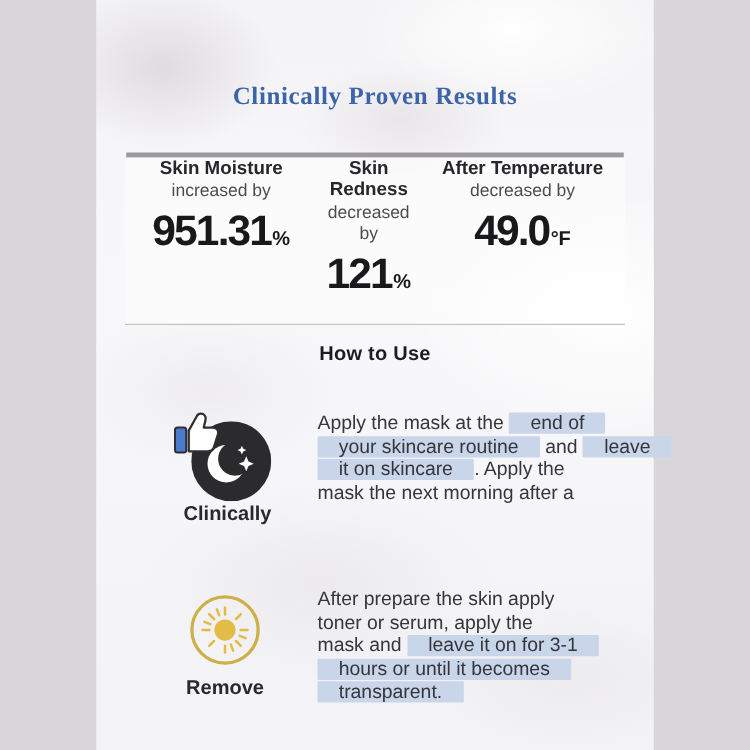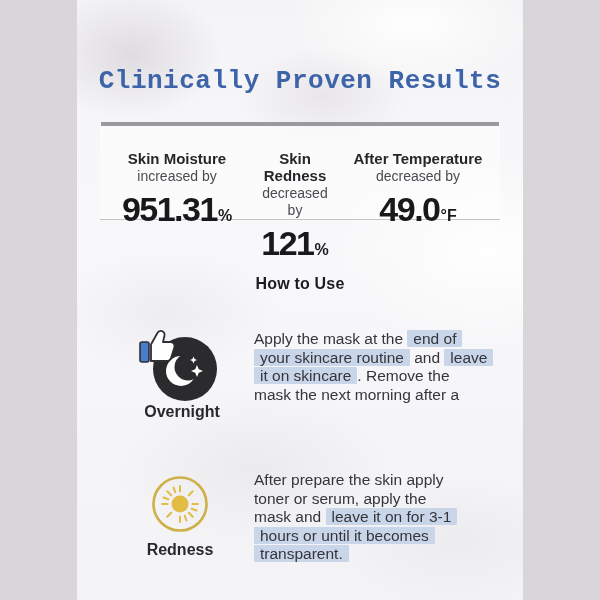--- a/index.html
+++ b/index.html
@@ -18,34 +18,34 @@
       radial-gradient(ellipse 120px 70px at 55% 16%, rgba(223,220,224,.6), rgba(223,220,224,0) 70%),
       radial-gradient(ellipse 230px 140px at 92% 42%, rgba(255,255,255,.95), rgba(255,255,255,0) 70%),
       radial-gradient(ellipse 160px 90px at 20% 52%, rgba(231,229,232,.55), rgba(231,229,232,0) 70%),
       radial-gradient(ellipse 200px 110px at 40% 78%, rgba(228,226,229,.55), rgba(228,226,229,0) 70%),
       radial-gradient(ellipse 180px 90px at 85% 90%, rgba(232,230,233,.6), rgba(232,230,233,0) 70%),
       linear-gradient(180deg,#f4f3f5 0%,#f8f7f9 40%,#f3f2f4 100%);
   }
   .title{
     position:absolute;left:0;top:66px;width:100%;
     text-align:center;
-    font-family:Liberation Mono, monospace;
-    font-weight:bold;font-size:26px;color:#3d64a9;
+    font-family:Liberation Serif, serif;
+    font-weight:bold;font-size:20px;color:#3d64a9;
     letter-spacing:.5px;
   }
   .divider{
     position:absolute;left:24px;top:122px;width:398px;height:4px;
     background:#9b999b;
   }
   .stats-panel{
-    position:absolute;left:23px;top:126px;width:400px;height:94px;
+    position:absolute;left:23px;top:126px;width:400px;height:134px;
     background:rgba(255,255,255,.55);
     border-bottom:1px solid #c5c3c4;
     display:grid;grid-template-columns:38.5% 20.5% 41%;
-    box-sizing:border-box;padding-top:24px;
+    box-sizing:border-box;
   }
   .stat{ text-align:center; }
   .stat-label{font-size:15px;font-weight:bold;color:#27272b;line-height:17px;}
   .stat-change{font-size:14px;color:#4b4b51;line-height:17px;margin-top:1px;}
   .stat-value{
     margin-top:7px;font-size:34px;font-weight:bold;color:#19191c;
     letter-spacing:-1.5px;line-height:34px;white-space:nowrap;
   }
   .stat-unit{font-size:16px;font-weight:bold;letter-spacing:0;margin-left:1px;}
   .howto-title{
@@ -60,21 +60,21 @@
   .thumb{position:absolute;left:6px;top:0;}
   .step-label{font-size:16px;font-weight:bold;color:#29292d;margin-top:1px;}
   .day-ring{margin:5px auto 3px;}
   .step-text{
     position:absolute;width:250px;
     font-size:15.5px;line-height:18.6px;color:#35353c;
     white-space:nowrap;
   }
   .step-text.overnight{left:177px;top:330px;}
   .step-text.daytime{left:177px;top:471px;}
-  .hl{background:#c9d5e9;padding:0 6px;border-radius:1px;}
+  .hl{background:#c9d5e9;padding:0 17px;border-radius:1px;}
 </style>
 </head>
 <body>
 
 <div class="photo">
 
   <div class="title">Clinically Proven Results</div>
 
   <div class="divider"></div>
 
@@ -105,26 +105,26 @@
         <circle cx="28" cy="34" r="15" fill="#ffffff"></circle>
         <circle cx="35" cy="30" r="13.5" fill="#2b2a2c"></circle>
         <path d="M44 28 l1.8 4.2 4.2 1.8 -4.2 1.8 -1.8 4.2 -1.8 -4.2 -4.2 -1.8 4.2 -1.8 Z" fill="#ffffff"></path>
         <path d="M40.5 19.5 l1.1 2.4 2.4 1.1 -2.4 1.1 -1.1 2.4 -1.1 -2.4 -2.4 -1.1 2.4 -1.1 Z" fill="#ffffff"></path>
       </svg>
       <svg class="thumb" width="44" height="40" viewBox="0 0 44 40">
         <rect x="2" y="14" width="9" height="20" rx="2" fill="#4a7cce" stroke="#2f2f33" stroke-width="1.6"></rect>
         <path d="M13 33 h15.5 c2.2 0 4.1-1.4 4.7-3.5 l3.2-10.3 c.8-2.6-1.1-5.2-3.8-5.2 h-7.6 l1.5-6.5 c.5-2.4-1.3-4.6-3.7-4.6 -1.5 0-2.8.8-3.4 2.1 L13 16.5 Z" fill="#ffffff" stroke="#2f2f33" stroke-width="1.8" stroke-linejoin="round"></path>
       </svg>
     </div>
-    <div class="step-label">Overnight</div>
+    <div class="step-label">Clinically</div>
   </div>
   <div class="step-text overnight">
       <div><span>Apply the mask at the </span><span class="hl">end of</span></div>
       <div><span class="hl">your skincare routine</span><span> and </span><span class="hl">leave</span></div>
-      <div><span class="hl">it on skincare</span><span>. Remove the</span></div>
+      <div><span class="hl">it on skincare</span><span>. Apply the</span></div>
       <div><span>mask the next morning after a</span></div>
     </div>
 
   <div class="step-icon-box daytime">
     <svg class="day-ring" width="58" height="58" viewBox="0 0 58 58">
       <circle cx="29" cy="29" r="26.5" fill="none" stroke="#cdb148" stroke-width="2.6"></circle>
       <circle cx="29" cy="29" r="8.5" fill="#e2bc45"></circle>
       <g stroke="#e2bc45" stroke-width="2" stroke-linecap="round">
         <line x1="29" y1="11" x2="29" y2="16.5"></line>
         <line x1="29" y1="41.5" x2="29" y2="47"></line>
@@ -133,21 +133,21 @@
         <line x1="16.3" y1="16.3" x2="20.2" y2="20.2"></line>
         <line x1="37.8" y1="37.8" x2="41.7" y2="41.7"></line>
         <line x1="16.3" y1="41.7" x2="20.2" y2="37.8"></line>
         <line x1="37.8" y1="20.2" x2="41.7" y2="16.3"></line>
         <line x1="22.5" y1="12.5" x2="24.3" y2="17.3"></line>
         <line x1="33.7" y1="40.7" x2="35.5" y2="45.5"></line>
         <line x1="12.5" y1="22.5" x2="17.3" y2="24.3"></line>
         <line x1="40.7" y1="33.7" x2="45.5" y2="35.5"></line>
       </g>
     </svg>
-    <div class="step-label">Redness</div>
+    <div class="step-label">Remove</div>
   </div>
   <div class="step-text daytime">
       <div><span>After prepare the skin apply</span></div>
       <div><span>toner or serum, apply the</span></div>
       <div><span>mask and </span><span class="hl">leave it on for 3-1</span></div>
       <div><span class="hl">hours or until it becomes</span></div>
       <div><span class="hl">transparent.</span></div>
     </div>
 
 </div>

